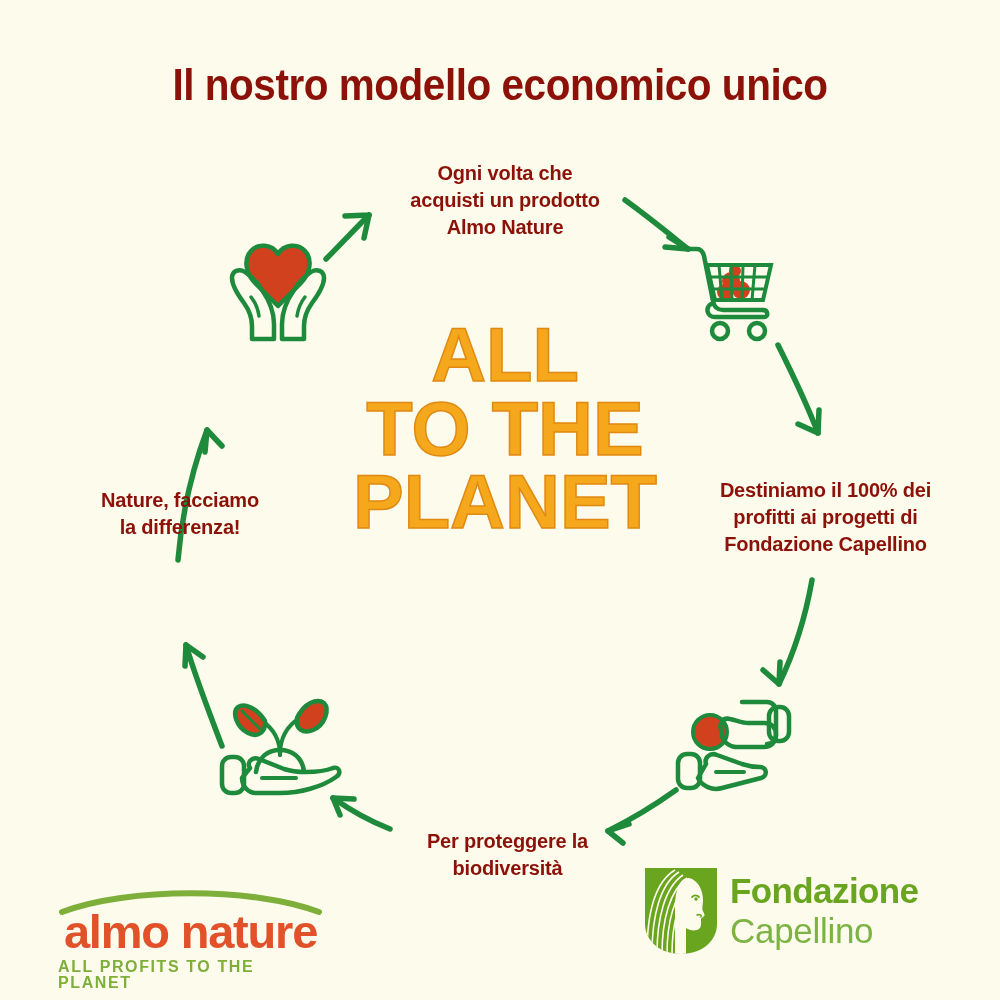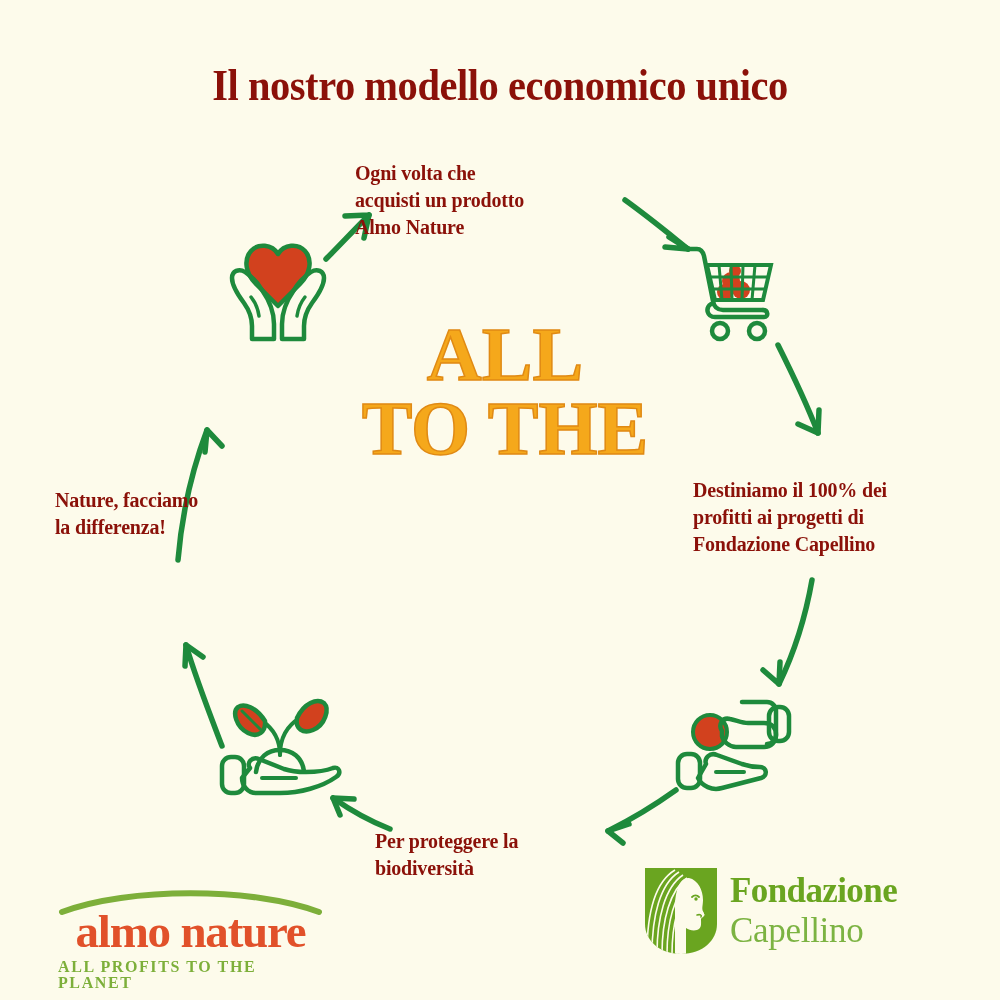--- a/index.html
+++ b/index.html
@@ -6,21 +6,21 @@
     margin: 0;
     padding: 0;
     background: #FDFBEB;
   }
   #page {
     position: relative;
     width: 1000px;
     height: 1000px;
     background: #FDFBEB;
     overflow: hidden;
-    font-family: Liberation Serif, serif;
+    font-family: Liberation Sans, sans-serif;
   }
 
   
   #title {
     position: absolute;
     top: 60px;
     left: 0;
     width: 1000px;
     text-align: center;
     font-size: 44px;
@@ -31,20 +31,21 @@
     white-space: nowrap;
   }
 
   
   .caption {
     position: absolute;
     color: #8B1109;
     font-size: 20px;
     font-weight: 700;
     line-height: 1.35;
+    text-align: center;
     letter-spacing: -0.2px;
   }
   #cap-top      { top: 160px; left: 355px; width: 300px; }
   #cap-right    { top: 477px; left: 693px; width: 265px; }
   #cap-bottom   { top: 808px; left: 375px; width: 265px; margin-top: 20px; }
   #cap-left     { top: 487px; left: 55px;  width: 250px; }
 
   
   #center-text {
     position: absolute;
@@ -179,20 +180,21 @@
   </div>
 
   <div class="caption" id="cap-left">
     <span>Nature, facciamo</span><br>
     <span>la differenza!</span>
   </div>
 
   <div id="center-text">
     <span class="cline">ALL</span>
     <span class="cline">TO THE</span>
+    <span class="cline">PLANET</span>
   </div>
 
   <div class="icon-box" id="icon-heart">
     <svg viewBox="0 0 120 105" width="120" height="105" xmlns="http://www.w3.org/2000/svg">
       <path d="M60 16 C54 6, 40 5, 33 13 C25 22, 28 36, 38 46 L60 68 L82 46 C92 36, 95 22, 87 13 C80 5, 66 6, 60 16 Z" fill="#D2411E" stroke="#1E8A3C" stroke-width="4.5" stroke-linejoin="round"></path>
 
       <path d="M44 52 C40 45, 33 38, 27 34 C21 30, 14 33, 14 40 C14 48, 20 57, 26 65
                C31 72, 34 80, 34 88 L34 101 L56 101 L56 86 C56 74, 51 62, 44 52 Z" fill="none" stroke="#1E8A3C" stroke-width="4.5" stroke-linejoin="round" stroke-linecap="round"></path>
       <path d="M33 59 C37 64, 40 71, 41 78" fill="none" stroke="#1E8A3C" stroke-width="3.5" stroke-linecap="round"></path>
 

